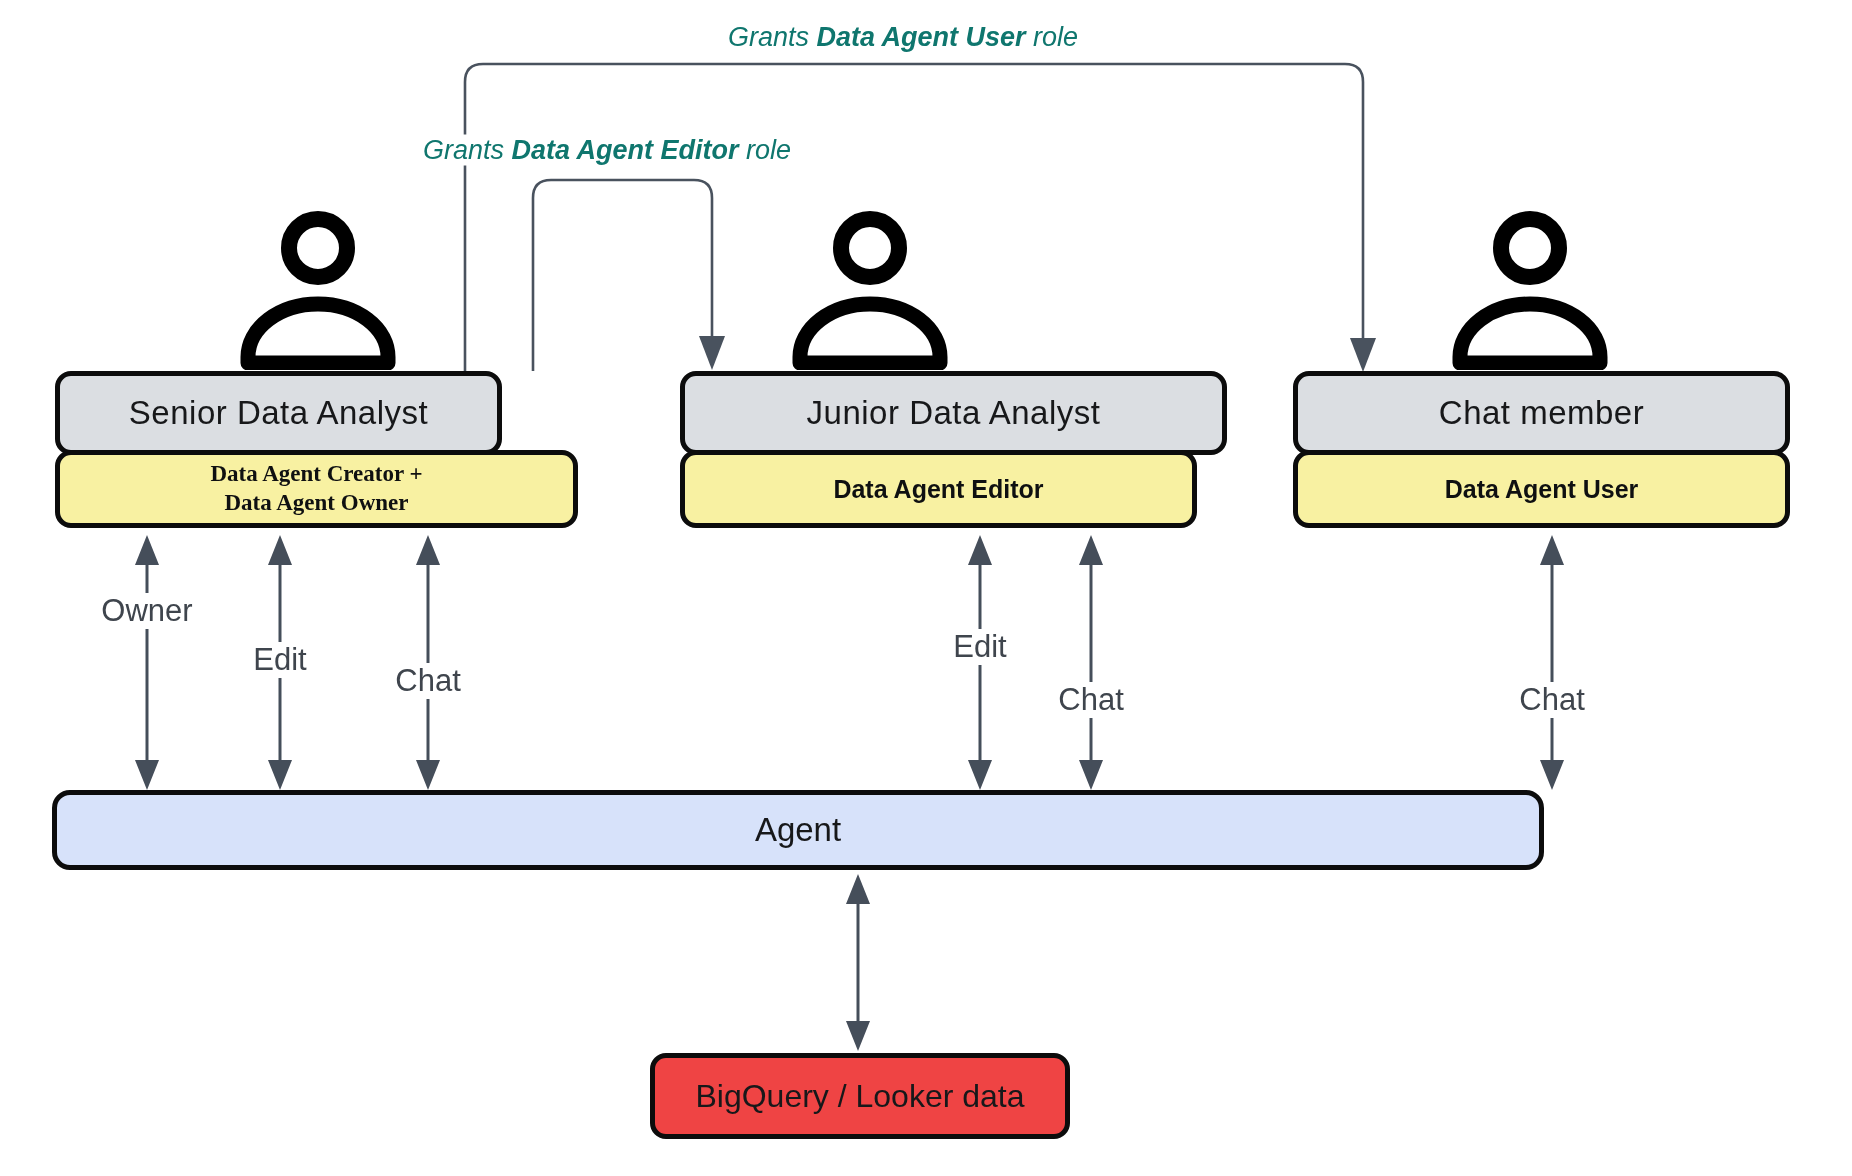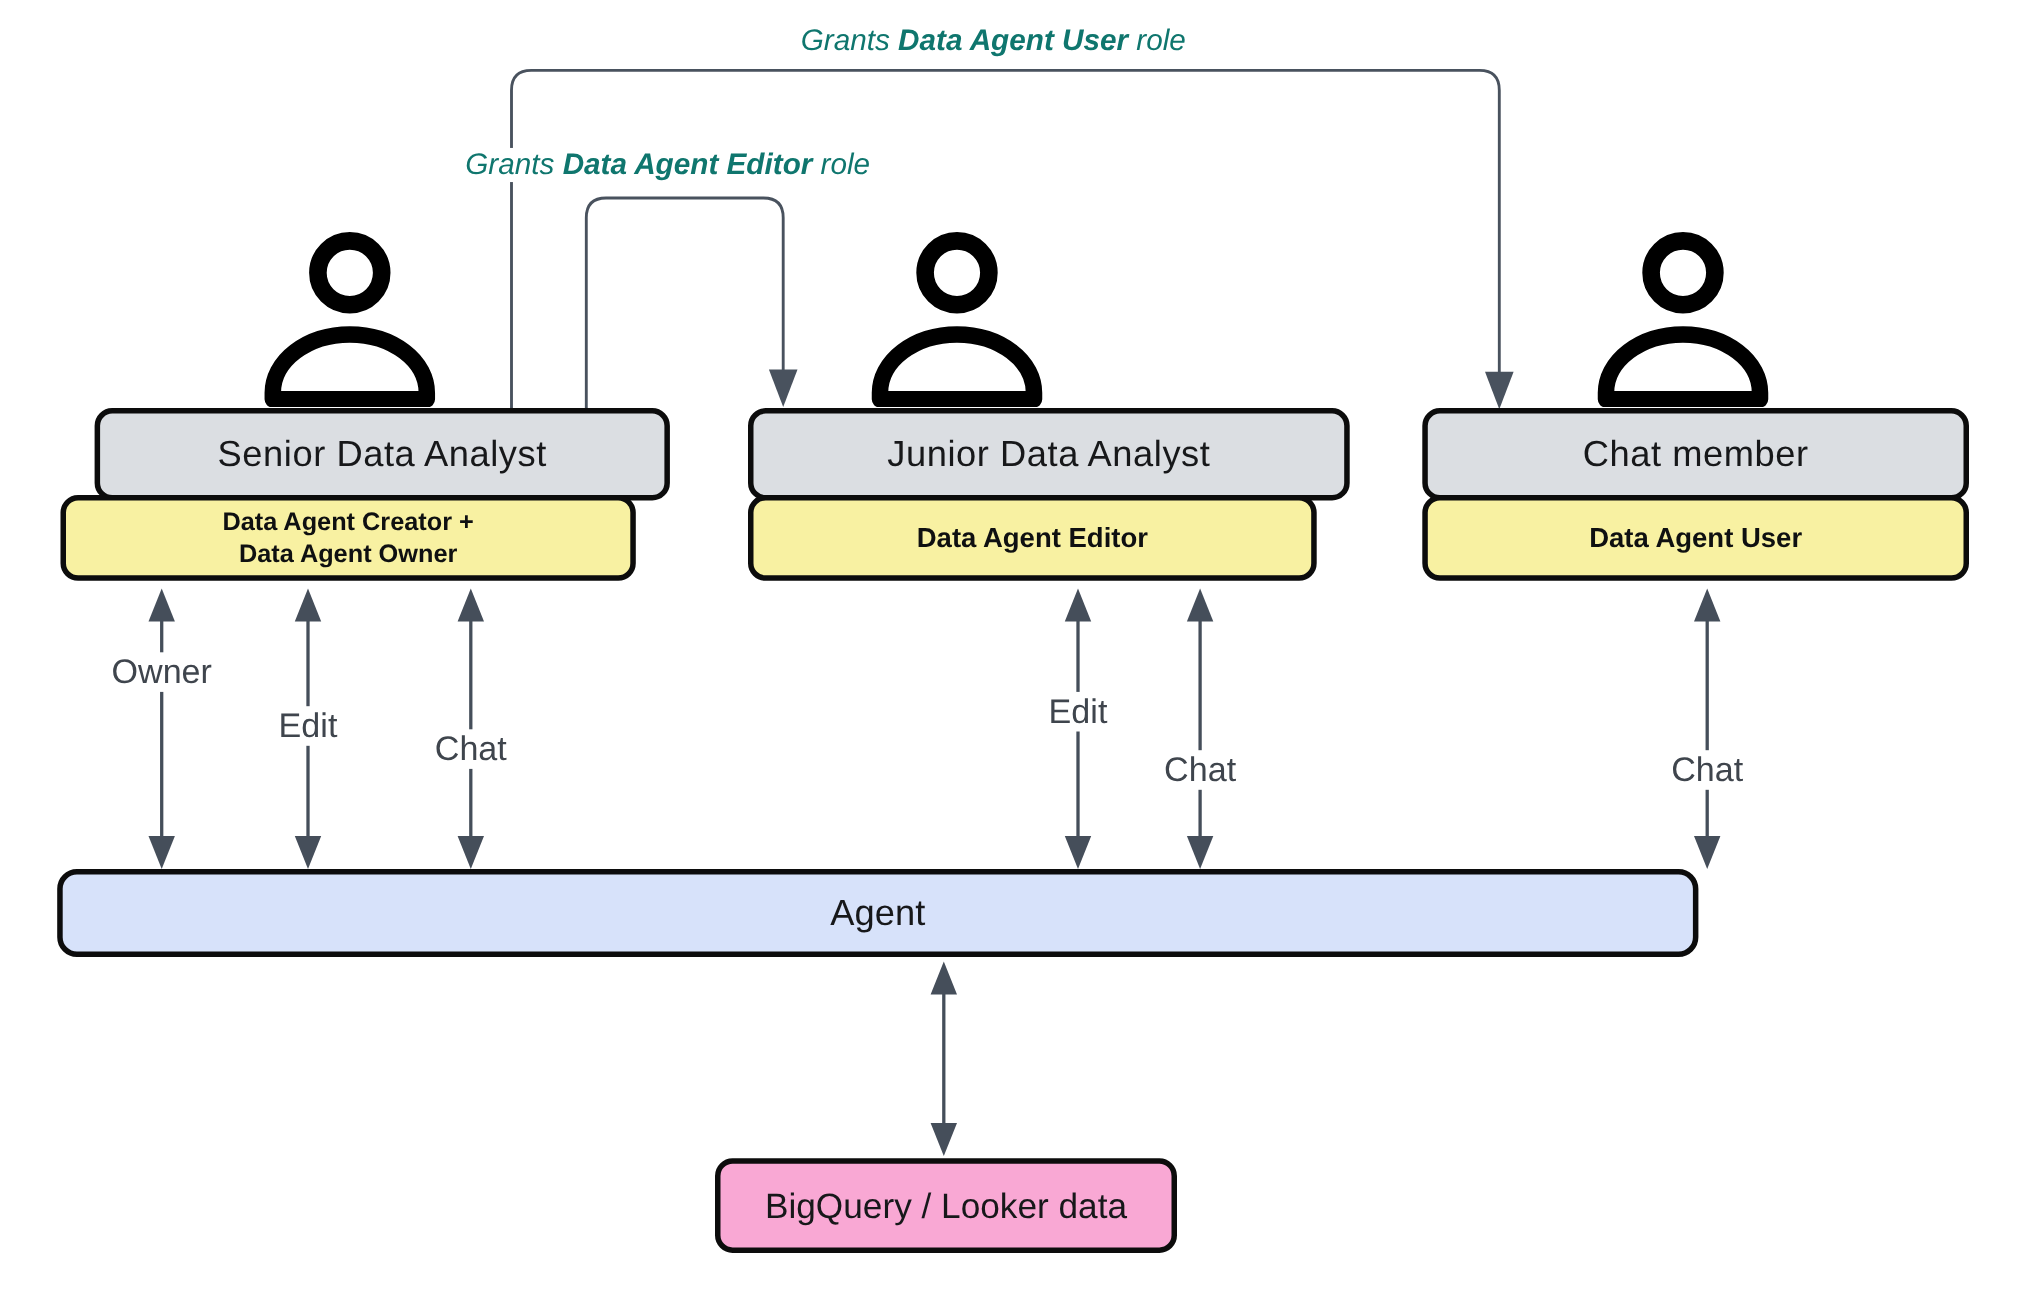--- a/index.html
+++ b/index.html
@@ -10,23 +10,23 @@
   svg.overlay{position:absolute;left:0;top:0;z-index:1;}
   .person-svg{position:absolute;z-index:2;}
   .box{
     position:absolute;box-sizing:border-box;z-index:2;
     border:5px solid #0c0c0c;display:flex;align-items:center;justify-content:center;
     text-align:center;
   }
   .actor-box{background:#dbdee2;border-radius:16px;font-size:33px;color:#17181a;letter-spacing:.5px;}
   .role-box{background:#f8f1a2;border-radius:16px;font-weight:700;color:#0f1011;flex-direction:column;}
   .role-one{font-size:25px;}
-  .role-two{font-size:23px;line-height:1.25;}
+  .role-two{font-size:23px;line-height:1.25;font-family:Liberation Serif, serif;}
   .agent-bar{background:#d7e2fa;border-radius:18px;font-size:33px;color:#17181a;}
-  .data-box{background:#f9a8d4;border-radius:16px;font-size:32px;color:#17181a;text-align:center;}
+  .data-box{background:#ef4444;border-radius:16px;font-size:32px;color:#17181a;text-align:center;}
   .action-label{
     position:absolute;z-index:3;transform:translate(-50%,-50%);
     background:#ffffff;padding:0 7px;font-size:31px;color:#3f454d;white-space:nowrap;
   }
   .grant-label{
     position:absolute;z-index:3;transform:translate(-50%,-50%);
     background:#ffffff;padding:0 6px;font-size:27px;font-style:italic;color:#0f766e;white-space:nowrap;
   }
   .grant-label .b{font-weight:700;}
 </style>
@@ -91,21 +91,21 @@
   </svg>
   <svg class="person-svg" style="left:785px;top:200px;" width="170" height="170" viewBox="0 0 170 170">
     <circle cx="85" cy="48" r="29" fill="#ffffff" stroke="#000000" stroke-width="16"></circle>
     <path d="M15,163 v-6 a70,53 0 0 1 140,0 v6 z" fill="#ffffff" stroke="#000000" stroke-width="15" stroke-linejoin="round"></path>
   </svg>
   <svg class="person-svg" style="left:1445px;top:200px;" width="170" height="170" viewBox="0 0 170 170">
     <circle cx="85" cy="48" r="29" fill="#ffffff" stroke="#000000" stroke-width="16"></circle>
     <path d="M15,163 v-6 a70,53 0 0 1 140,0 v6 z" fill="#ffffff" stroke="#000000" stroke-width="15" stroke-linejoin="round"></path>
   </svg>
 
-  <div class="box actor-box" style="left:55px;top:371px;width:523px;height:84px;margin-left:31px;">
+  <div class="box actor-box" style="left:55px;top:371px;width:447px;height:84px;">
     <span>Senior Data Analyst</span>
   </div>
   <div class="box actor-box" style="left:680px;top:371px;width:547px;height:84px;">
     <span>Junior Data Analyst</span>
   </div>
   <div class="box actor-box" style="left:1293px;top:371px;width:497px;height:84px;">
     <span>Chat member</span>
   </div>
 
   <div class="box role-box role-two" style="left:55px;top:450px;width:523px;height:78px;">

